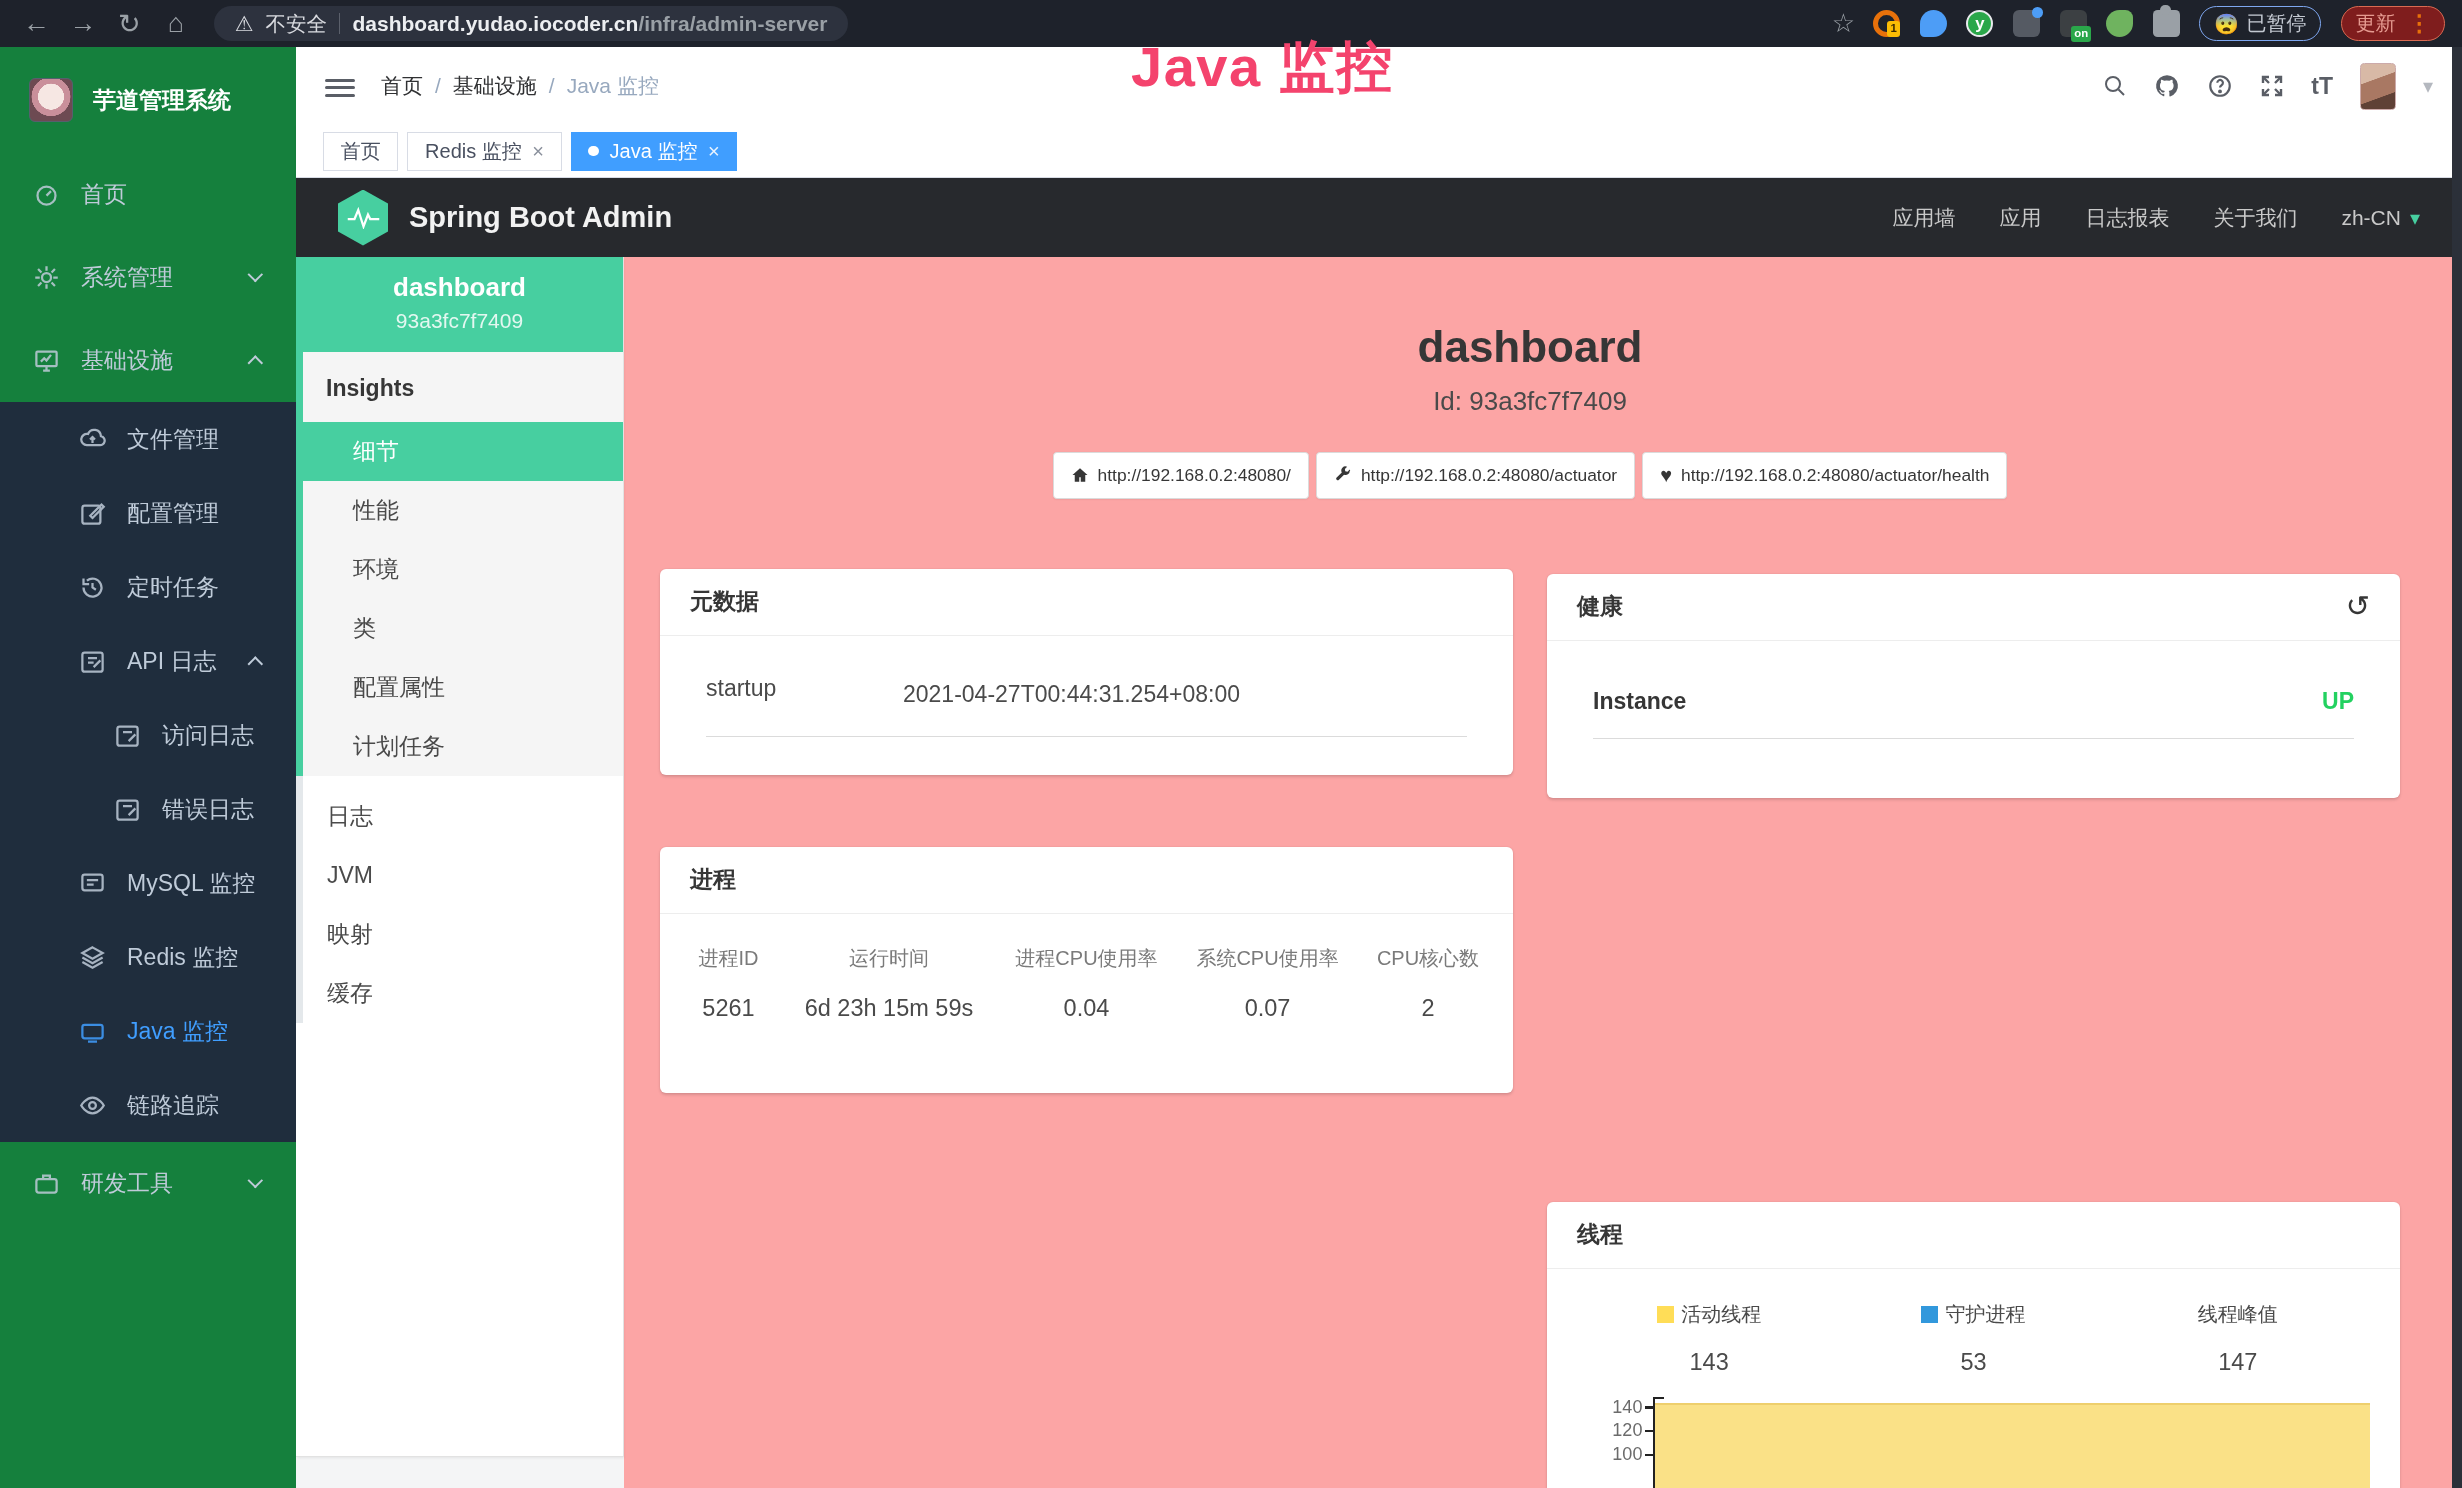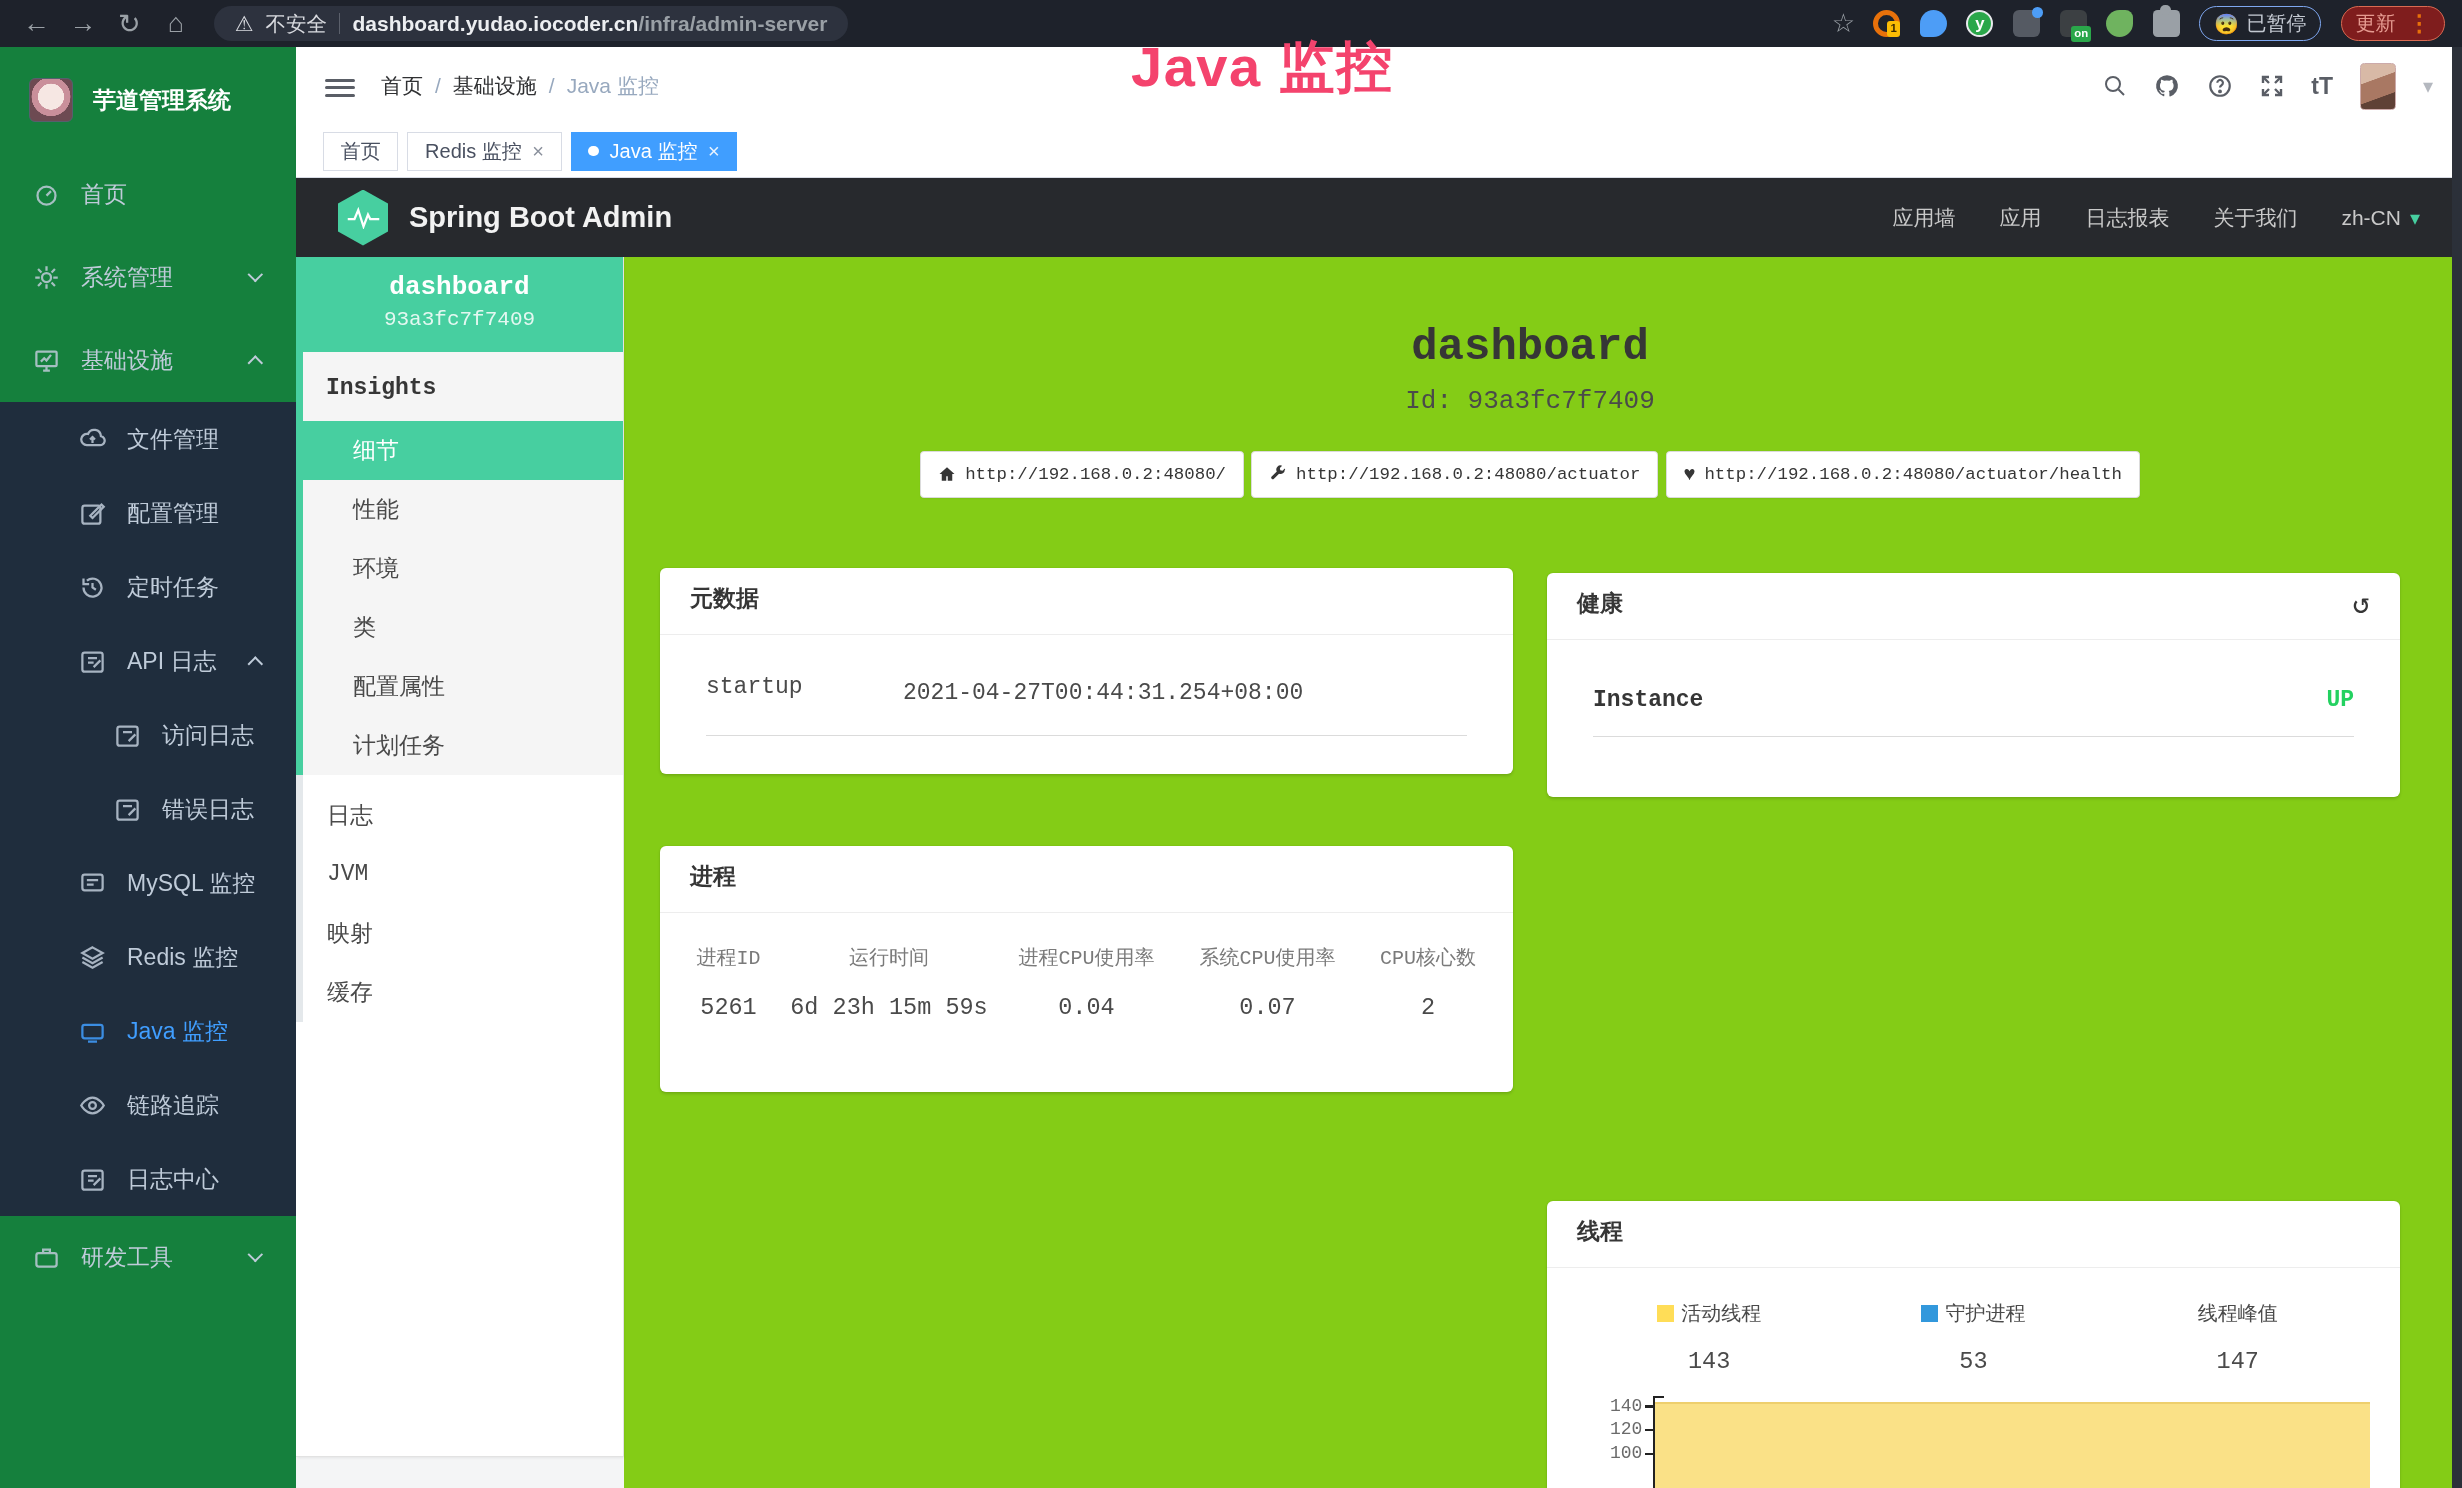--- a/index.html
+++ b/index.html
@@ -78,21 +78,21 @@
   .tag.active .x { color:#eaf4ff; }
 
   
   .sba-navbar { height:79px; background:#27292d; display:flex; align-items:center; padding:0 42px; }
   .hexa { width:50px; height:56px; background:#47cfa0; clip-path:polygon(50% 0,100% 25%,100% 75%,50% 100%,0 75%,0 25%); display:flex; align-items:center; justify-content:center; }
   .sba-brand { color:#f2f2f2; font-size:29px; font-weight:700; margin-left:21px; }
   .sba-nav { margin-left:auto; display:flex; align-items:center; gap:44px; font-size:21px; color:#c9c9c9; }
   .lang { display:flex; align-items:center; gap:9px; }
   .lang .g { color:#47cfa0; font-size:20px; }
 
-  .sba-body { flex:1; display:flex; background:#84cc16; min-height:0;font-family:Liberation Mono, monospace; }
+  .sba-body { flex:1; display:flex; background:#fca5a5; min-height:0; }
   .sba-sidebar { width:328px; flex:none; background:#f4f5f6; }
   .sba-menu { background:#fff; border-right:0.8px solid #e2e2e2; border-bottom:0.8px solid #e2e2e2; height:1200px; box-shadow:0.8px 1.5px 2.3px rgba(0,0,0,.06); }
   .sba-apphead { height:95px; background:#47cfa0; color:#fff; text-align:center; padding-top:15px; }
   .sba-apphead .n { font-size:26px; font-weight:700; }
   .sba-apphead .i { font-size:21px; opacity:.85; margin-top:6px; }
   .grp-insights { background:#f5f5f5; border-left:7.6px solid #47cfa0; }
   .grp-label { font-size:23px; font-weight:700; color:#363636; padding:23px 0 20px 23px; }
   .s-item { height:59px; display:flex; align-items:center; font-size:23px; color:#4a4a4a; padding-left:50px; }
   .s-item.active { background:#47cfa0; color:#fff; }
   .grp-others { border-left:7.6px solid #e4e8eb; padding-top:10.6px; }
@@ -294,27 +294,20 @@
           </svg>
         <span>Java 监控</span>
       </div>
       <div class="mi">
         <svg class="licon ic" viewBox="0 0 24 24">
             <path d="M2 12s4-7 10-7 10 7 10 7-4 7-10 7-10-7-10-7z"></path>
             <circle cx="12" cy="12" r="3"></circle>
           </svg>
         <span>链路追踪</span>
       </div>
-      <div class="mi">
-        <svg class="licon ic" viewBox="0 0 24 24">
-            <rect x="3" y="4" width="18" height="17" rx="2"></rect>
-            <path d="M8 9h8M8 13h5M13 17l6-6"></path>
-          </svg>
-        <span>日志中心</span>
-      </div>
     </div>
 
     <div class="mi">
       <svg class="licon ic" viewBox="0 0 24 24">
           <rect x="3" y="8" width="18" height="12" rx="2"></rect>
           <path d="M9 8V5h6v3"></path>
         </svg>
       <span>研发工具</span>
       <i class="chev down"></i>
     </div>

